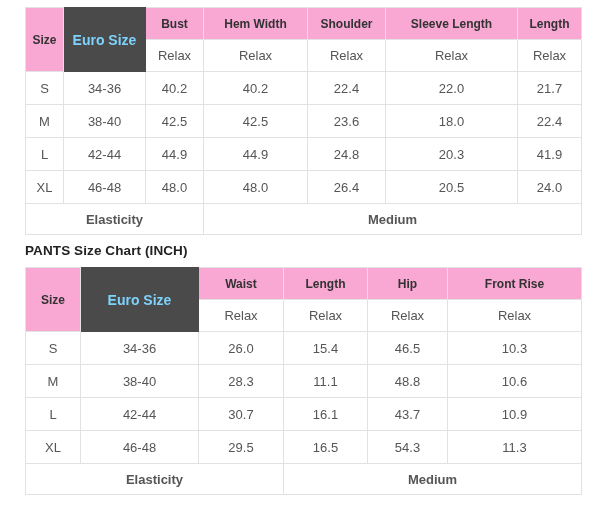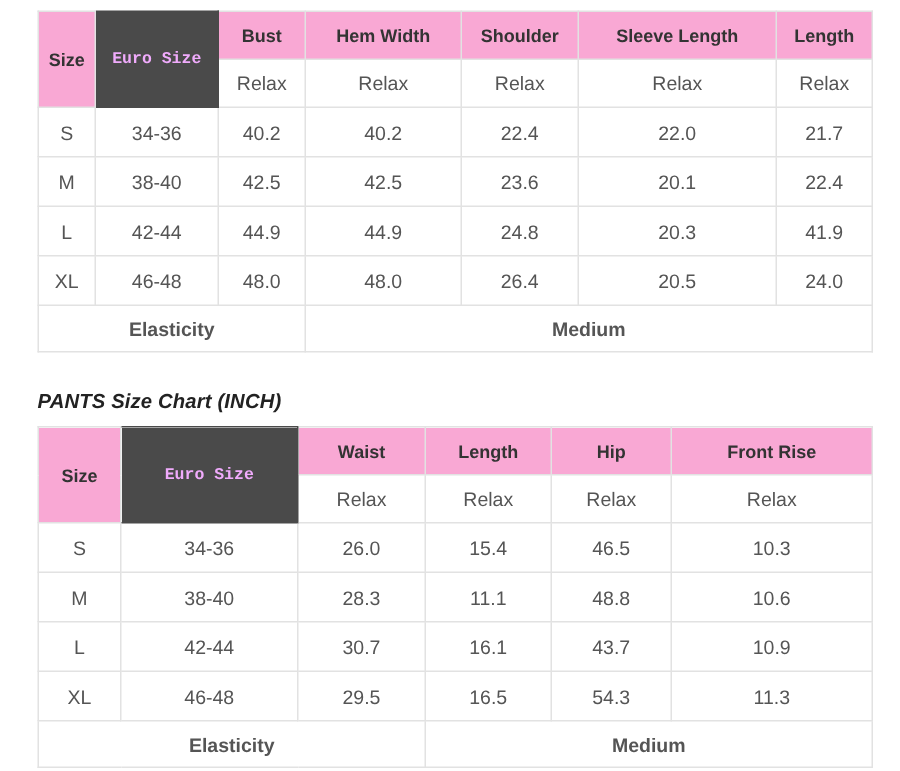--- a/index.html
+++ b/index.html
@@ -17,22 +17,21 @@
     padding: 7px 19px 0 25px;
   }
   .chart-title {
     font-size: 13.5px;
     font-weight: bold;
     color: #222222;
     margin: 0 0 9px 0;
     letter-spacing: 0.1px;
   }
   .chart-title.second {
-    margin-top: 25px;
-    font-style: italic;
+    margin-top: 8px;
   }
   table.size-chart {
     border-collapse: collapse;
     table-layout: fixed;
     width: 556px;
   }
   table.size-chart th,
   table.size-chart td {
     border: 1px solid #e2e2e2;
     text-align: center;
@@ -42,24 +41,23 @@
   }
   table.size-chart th {
     background: #f9a8d4;
     color: #333333;
     font-size: 12px;
     font-weight: bold;
     height: 31px;
   }
   table.size-chart th.dark-cell {
     background: #4a4a4a;
-    color: #f0abfc;
-    font-size: 11px;
+    color: #7dd3fc;
+    font-size: 14px;
     border-color: #4a4a4a;
-    font-family: Liberation Mono, monospace;
   }
   table.size-chart td {
     background: #ffffff;
     color: #555555;
     font-size: 13px;
     font-weight: normal;
     height: 32px;
   }
   table.size-chart td.fit-cell {
     height: 31px;
@@ -112,21 +110,21 @@
         <td>22.4</td>
         <td>22.0</td>
         <td>21.7</td>
       </tr>
       <tr>
         <td>M</td>
         <td>38-40</td>
         <td>42.5</td>
         <td>42.5</td>
         <td>23.6</td>
-        <td>20.1</td>
+        <td>18.0</td>
         <td>22.4</td>
       </tr>
       <tr>
         <td>L</td>
         <td>42-44</td>
         <td>44.9</td>
         <td>44.9</td>
         <td>24.8</td>
         <td>20.3</td>
         <td>41.9</td>

